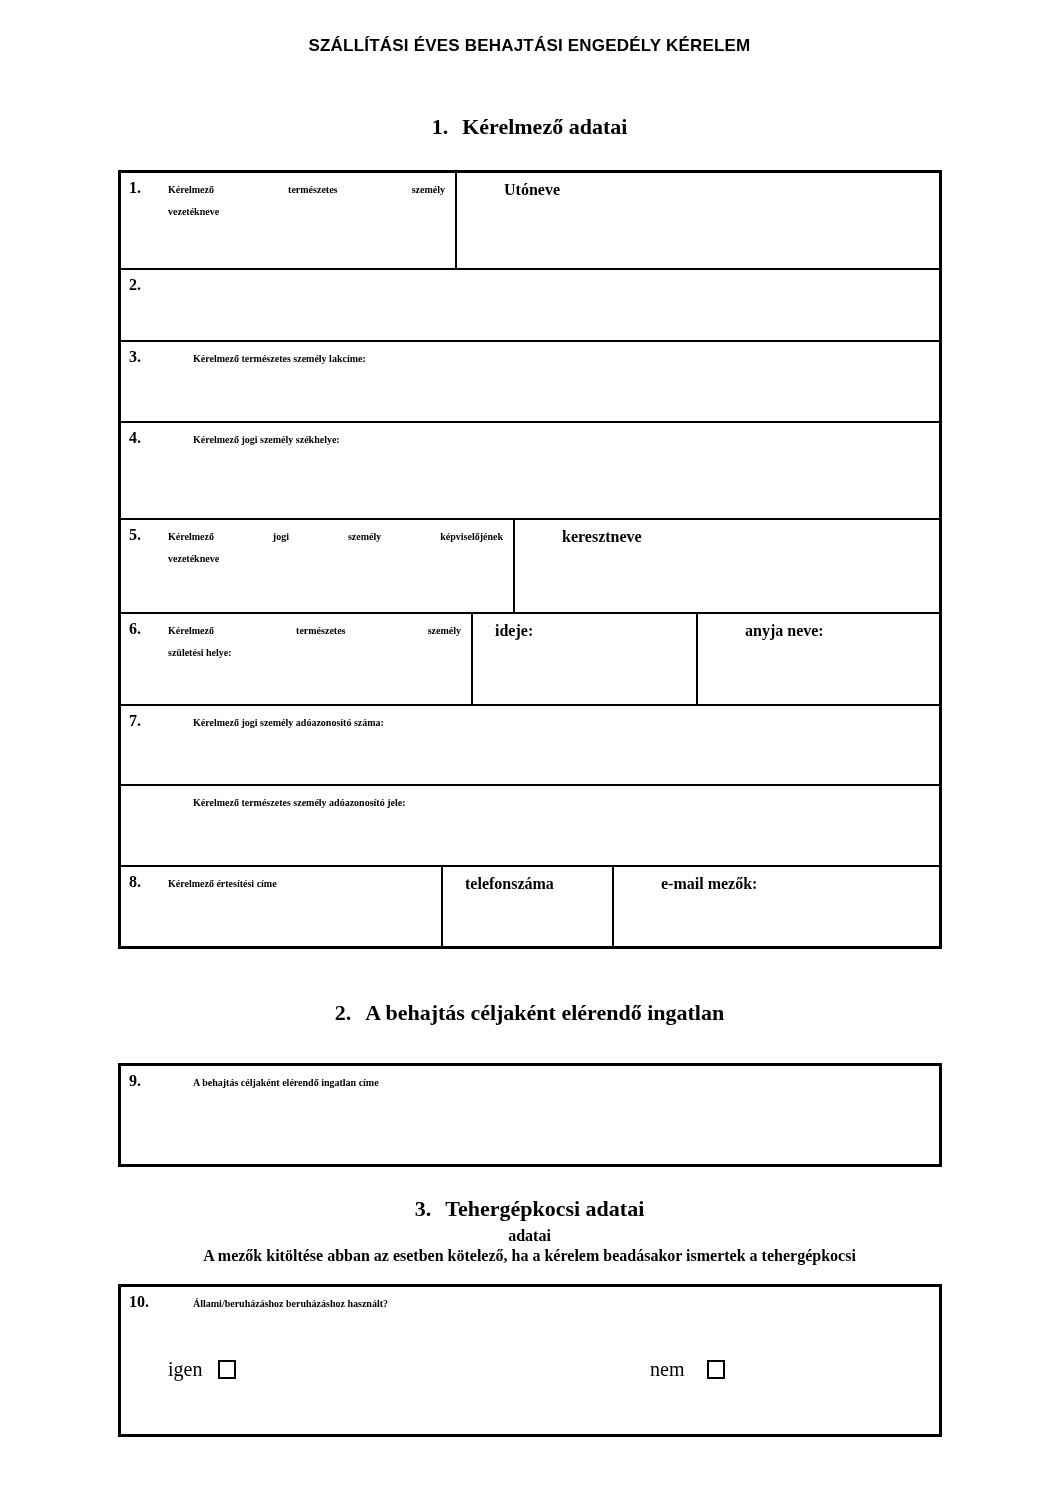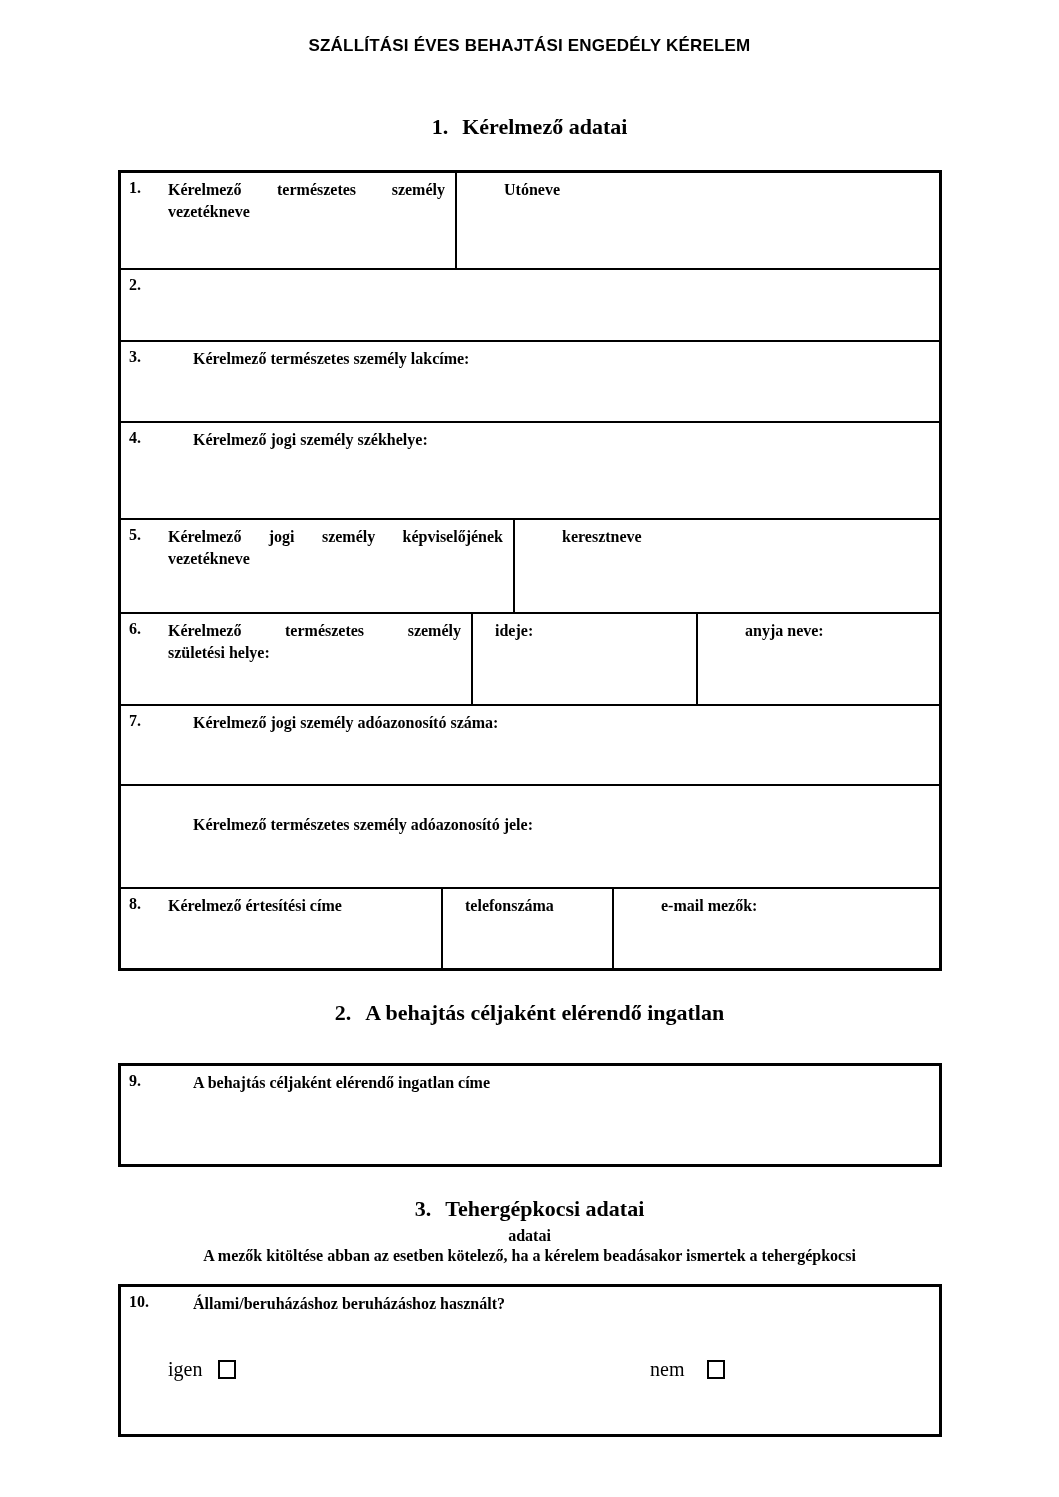--- a/index.html
+++ b/index.html
@@ -78,21 +78,21 @@
     left: 8px;
     top: 6px;
     font-weight: bold;
     font-size: 16px;
   }
   .lbl {
     display: block;
     margin-left: 47px;
     margin-right: 10px;
     font-weight: bold;
-    font-size: 16px;
+    font-size: 10px;
     line-height: 22px;
   }
   .lbl .jline {
     display: block;
     text-align: justify;
     text-align-last: justify;
   }
   .cont-lbl {
     display: block;
     margin-left: 22px;
@@ -186,21 +186,21 @@
       </div>
     </div>
 
     <div class="trow" style="height:80px;">
       <div class="tcell grow">
         <span class="num">7.</span>
         <span class="lbl">Kérelmező jogi személy adóazonosító száma:</span>
       </div>
     </div>
 
-    <div class="trow" style="height:81px;margin-top:22px;">
+    <div class="trow" style="height:81px;">
       <div class="tcell grow">
         <span class="lbl">Kérelmező természetes személy adóazonosító jele:</span>
       </div>
     </div>
 
     <div class="trow" style="height:79px;">
       <div class="tcell" style="width:320px;">
         <span class="num">8.</span>
         <span class="lbl">Kérelmező értesítési címe</span>
       </div>

